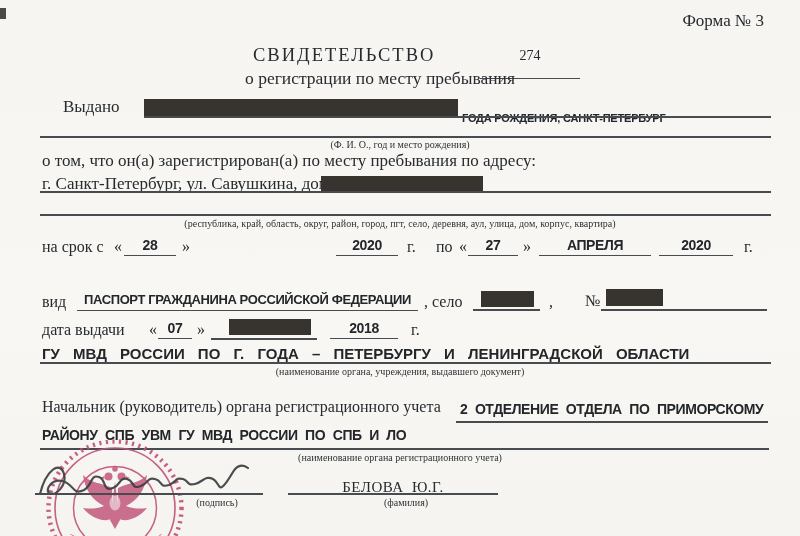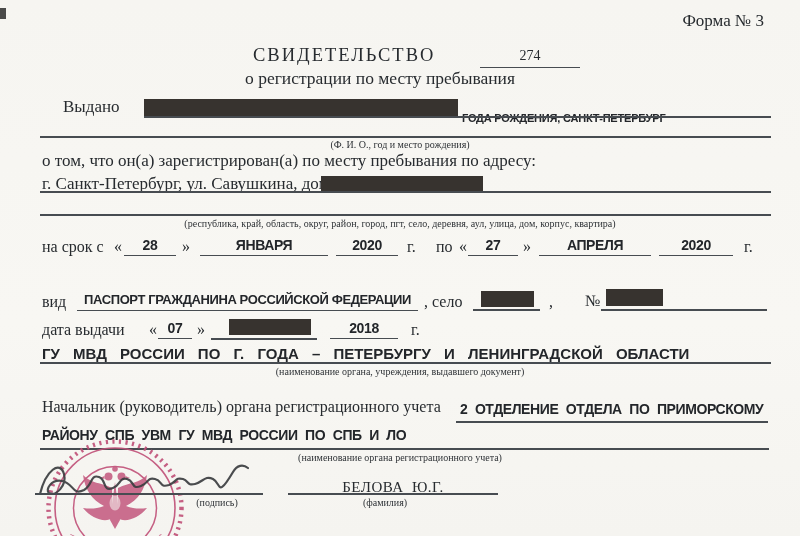--- a/index.html
+++ b/index.html
@@ -14,21 +14,21 @@
   .cap{position:absolute;font-family:"Liberation Serif",serif;font-size:10px;color:#2e3236;
      text-align:center;white-space:nowrap;}
   .uline{position:absolute;height:1.5px;background:#474c51;}
   .redact{position:absolute;background:#37332f;}
   .cell{position:absolute;text-align:center;border-bottom:1.5px solid #474c51;padding-bottom:2px;}
   .cf{font-family:"Liberation Sans",sans-serif;font-weight:bold;color:#23262a;letter-spacing:-0.4px;}
 
   #corner-speck{position:absolute;left:0;top:8px;width:6px;height:11px;background:#2c2c2c;opacity:.85;}
   #forma{top:11px;right:36px;font-size:17px;}
   #title{left:253px;top:45px;font-size:18.5px;letter-spacing:2px;}
-  #cert-no{left:480px;top:48px;width:100px;font-size:14px;padding-bottom:3px;}
+  #cert-no{left:480px;top:48px;width:100px;font-size:14px;padding-bottom:14px;}
   #subtitle{left:245px;top:68px;font-size:17.5px;}
 
   #issued-label{left:63px;top:97px;font-size:17px;}
   #issued-bar{left:144px;top:99px;width:314px;height:17px;}
   #issued-value{left:462px;top:112px;font-size:11px;letter-spacing:-0.2px;}
   #issued-line{left:144px;top:116px;width:627px;}
   #fio-line2{left:40px;top:136px;width:731px;}
   #fio-caption{left:200px;top:139px;width:400px;}
 
   #otom{left:42px;top:151px;font-size:17px;}
@@ -77,21 +77,21 @@
   #reg1-line{left:456px;top:421px;width:312px;}
   #reg2{left:42px;top:427px;font-size:14px;word-spacing:4px;}
   #reg2-line{left:40px;top:448px;width:729px;}
   #reg-caption{left:250px;top:452px;width:300px;}
 
   #sig-svg{position:absolute;left:36px;top:452px;}
   #sig-line{left:35px;top:493px;width:228px;}
   #sig-caption{left:172px;top:497px;width:90px;}
   #surname{left:288px;top:479px;width:210px;text-align:center;font-size:15px;letter-spacing:.5px;word-spacing:4px;}
   #surname-line{left:288px;top:493px;width:210px;}
-  #surname-caption{left:280px;top:497px;width:210px;}
+  #surname-caption{left:301px;top:497px;width:210px;}
 
   #stamp{position:absolute;left:30px;top:424px;opacity:.92;}
   #stamp text{font-family:"Liberation Sans",sans-serif;}
 </style>
 </head>
 <body>
 
 <div id="page">
   <div id="corner-speck"></div>
 
@@ -113,21 +113,20 @@
   <div id="address-bar" class="redact"></div>
   <div id="address-line" class="uline"></div>
   <div id="addr-line2" class="uline"></div>
   <div id="addr-caption" class="cap">(республика, край, область, округ, район, город, пгт, село, деревня, аул, улица, дом, корпус, квартира)</div>
 
   <div id="period">
     <span id="p-label1" class="t">на срок с</span>
     <span id="p-q1o" class="t">«</span>
     <span id="p-day1" class="cell cf">28</span>
     <span id="p-q1c" class="t">»</span>
-    <span id="p-month1" class="cell cf">ЯНВАРЯ</span>
     <span id="p-year1" class="cell cf">2020</span>
     <span id="p-g1" class="t">г.</span>
     <span id="p-to" class="t">по</span>
     <span id="p-q2o" class="t">«</span>
     <span id="p-day2" class="cell cf">27</span>
     <span id="p-q2c" class="t">»</span>
     <span id="p-month2" class="cell cf">АПРЕЛЯ</span>
     <span id="p-year2" class="cell cf">2020</span>
     <span id="p-g2" class="t">г.</span>
   </div>

